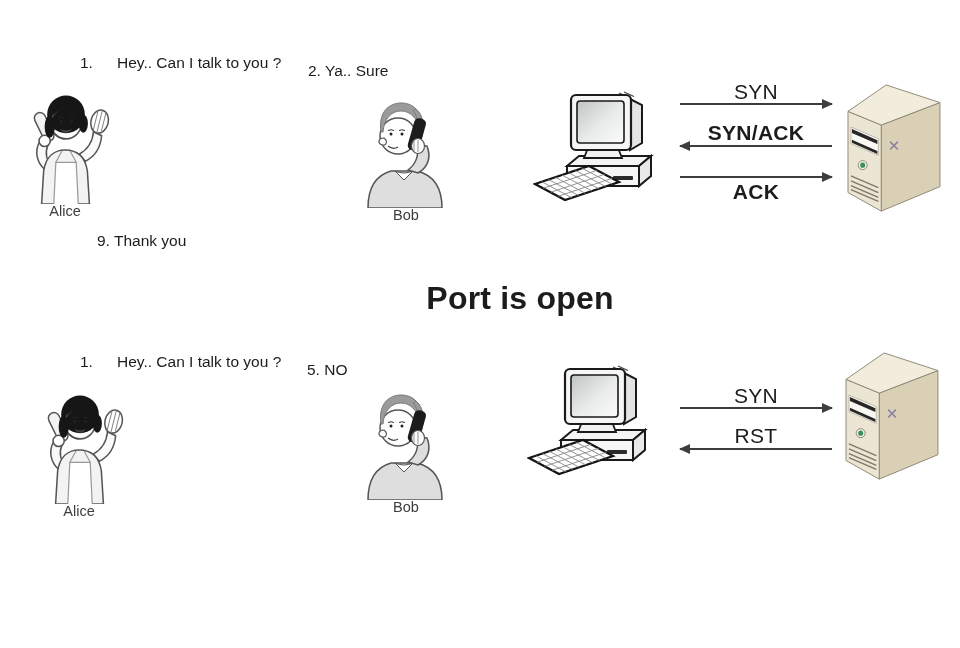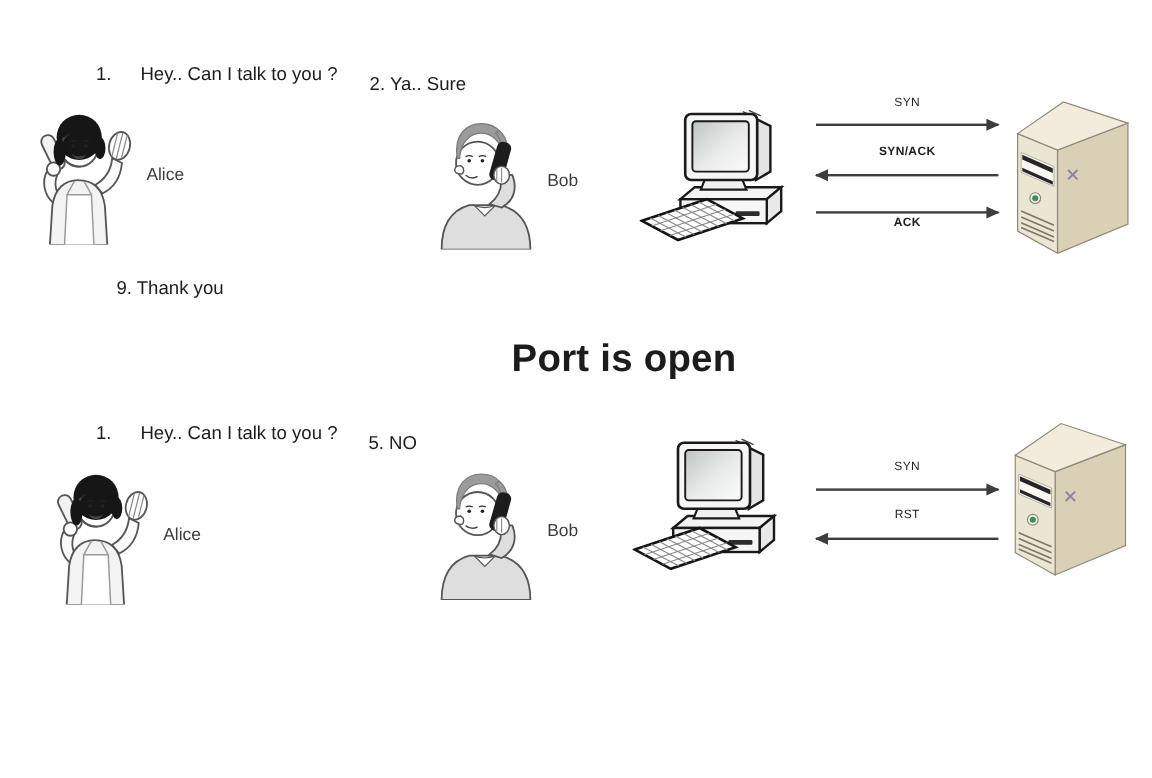--- a/index.html
+++ b/index.html
@@ -3,25 +3,25 @@
 <meta charset="utf-8">
 <style>
   :root{
     --background:#ffffff; --text:#1c1c1c; --arrow:#3d3d3d;
     --server-front:#ebe5d3; --server-side:#d9d0b5; --server-top:#f2ecdc; --led-green:#3e8e5e;
   }
   html,body{margin:0;padding:0;background:#fff;}
   .canvas{position:relative;width:960px;height:648px;background:var(--background);
           font-family:"Liberation Sans",sans-serif;color:var(--text);overflow:hidden;}
   .dlg{position:absolute;font-size:15.5px;white-space:nowrap;color:var(--text);}
-  .fig{position:absolute;display:flex;flex-direction:row;align-items:center;}
+  .fig{position:absolute;display:flex;flex-direction:column;align-items:center;}
   .fig-caption{font-size:14.5px;color:#3c3c3c;margin-top:0;line-height:1.1;}
   .art{position:absolute;}
   .packets{position:absolute;width:152px;}
-  .packet-label{position:absolute;left:0;width:152px;text-align:center;font-size:10px;letter-spacing:.3px;}
+  .packet-label{position:absolute;left:0;width:152px;text-align:center;font-size:21px;letter-spacing:.3px;}
   .packet-arrow{position:absolute;left:0;width:152px;height:2px;background:var(--arrow);}
   .packet-arrow::after{content:"";position:absolute;top:-4px;width:0;height:0;
     border-top:5px solid transparent;border-bottom:5px solid transparent;}
   .dir-right::after{right:-1px;border-left:11px solid var(--arrow);}
   .dir-left::after{left:-1px;border-right:11px solid var(--arrow);}
   .scene-title{position:absolute;width:260px;text-align:center;font-size:32px;font-weight:700;letter-spacing:.2px;}
   .defs-svg{position:absolute;width:0;height:0;overflow:hidden;}
 </style>
 </head>
 <body>

